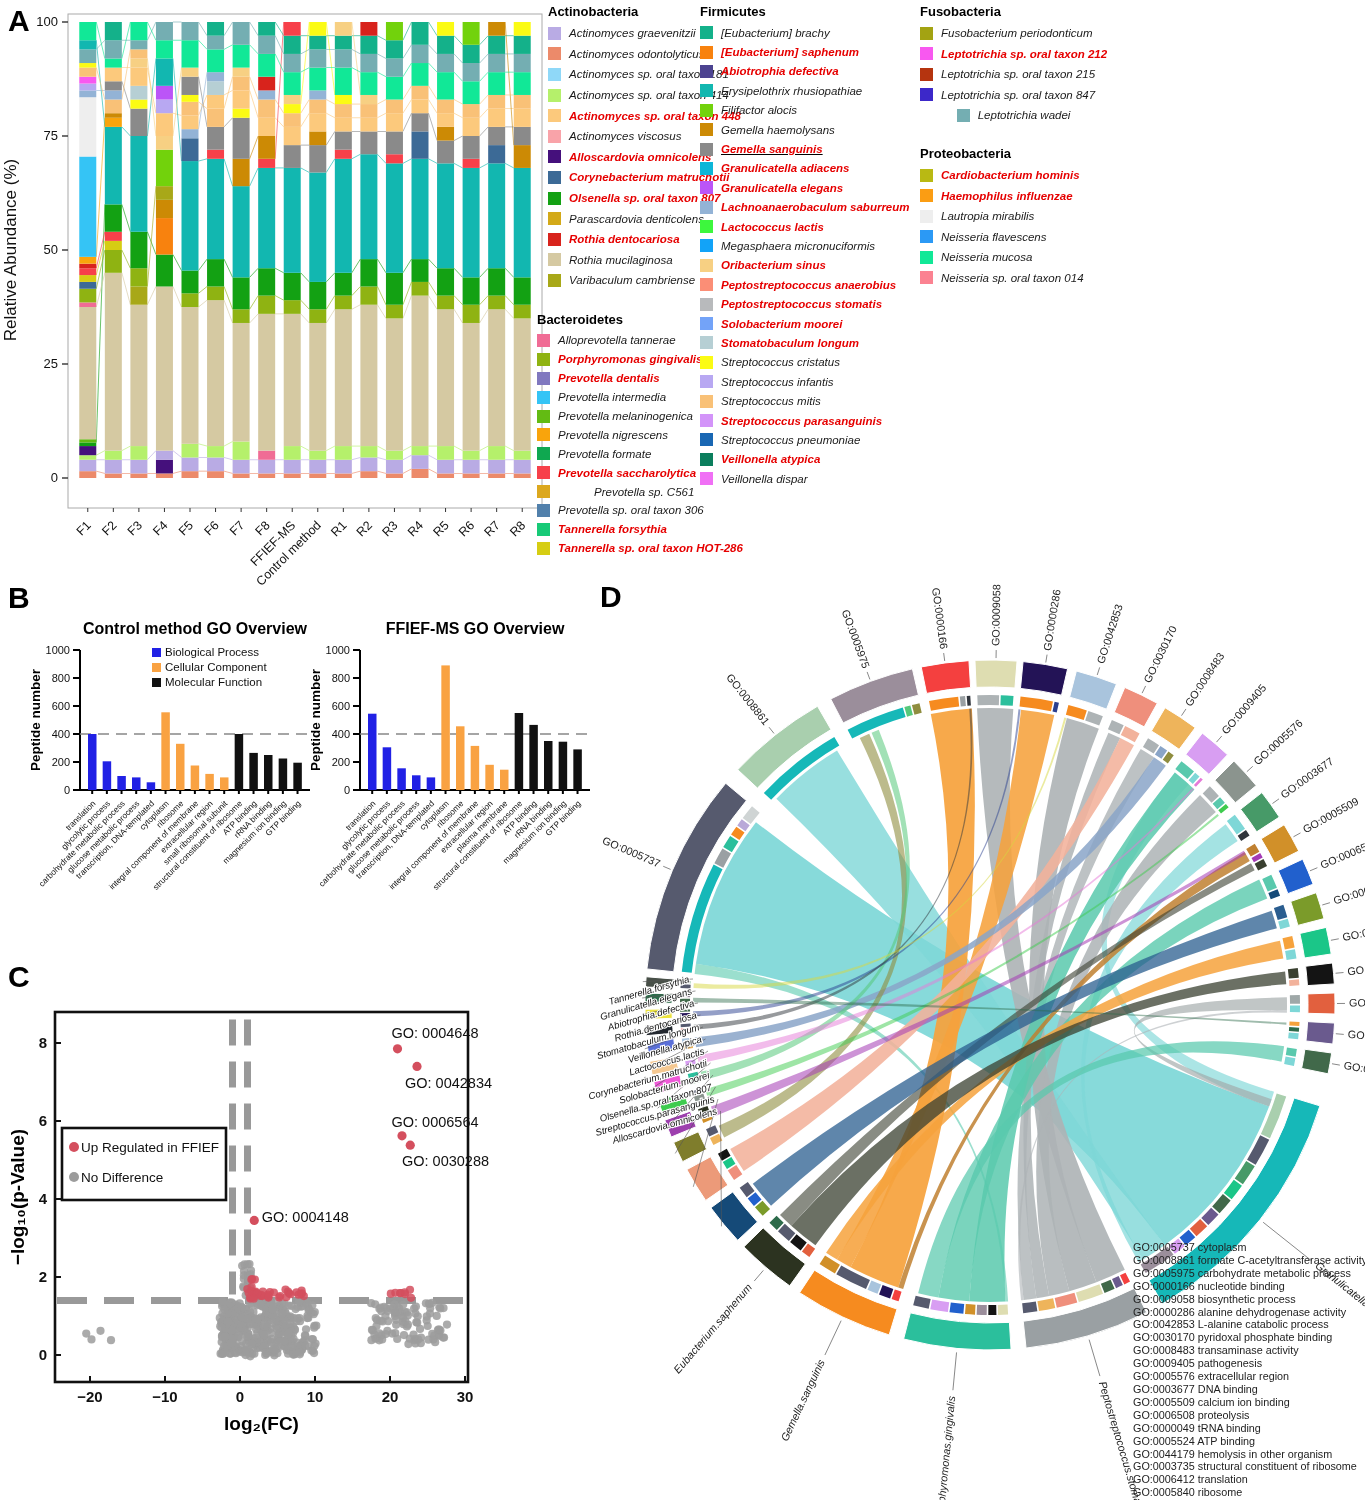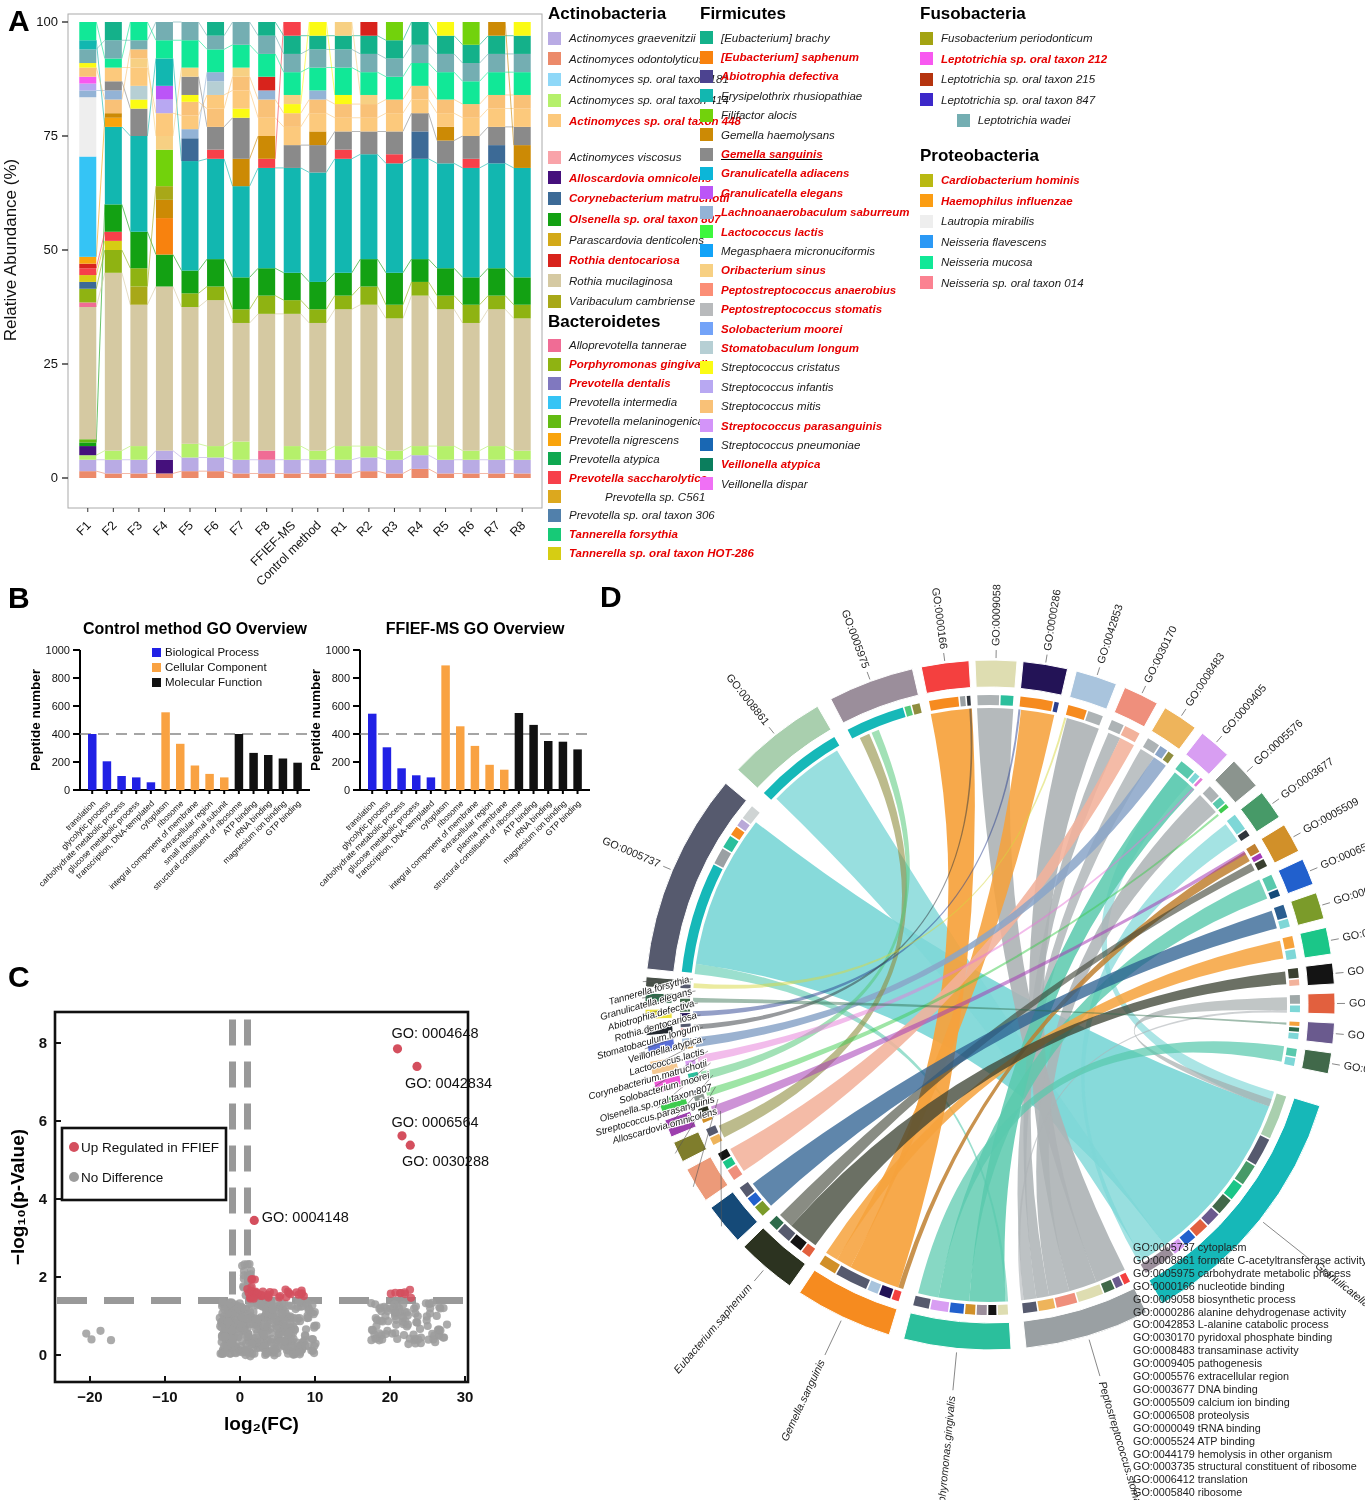--- a/index.html
+++ b/index.html
@@ -1,20 +1,20 @@
 <!DOCTYPE html>
 <html><head>
 <meta charset="utf-8">
 <style>
   html,body{margin:0;padding:0;background:#fff;}
   #fig{position:relative;width:1365px;height:1500px;background:#fff;font-family:"Liberation Sans",sans-serif;overflow:hidden;}
   .plabel{position:absolute;font-weight:bold;font-size:30px;color:#000;}
   svg{position:absolute;overflow:visible;}
   .leg-group{position:absolute;}
-  .leg-head{font-weight:bold;font-size:17px;color:#000;margin-bottom:4px;}
+  .leg-head{font-weight:bold;font-size:13px;color:#000;margin-bottom:4px;}
   .leg-row{display:flex;align-items:center;gap:8px;}
   .leg-sw{width:13px;height:13px;flex:0 0 13px;}
   .leg-lab{font-style:italic;font-size:11.5px;color:#1a1a1a;white-space:nowrap;}
   .leg-lab.red{color:#e60000;font-weight:bold;}
   #goLegend{position:absolute;left:1133px;top:1241px;font-size:10.8px;line-height:12.9px;color:#222;}
   .go-line{white-space:nowrap;}
 </style>
 </head>
 <body>
 
@@ -593,21 +593,21 @@
           <span class="leg-lab">Actinomyces sp. oral taxon 181</span>
         </div>
         <div class="leg-row" style="height: 20.6px;">
           <span class="leg-sw" style="background: rgb(181, 240, 107);"></span>
           <span class="leg-lab">Actinomyces sp. oral taxon 414</span>
         </div>
         <div class="leg-row" style="height: 20.6px;">
           <span class="leg-sw" style="background: rgb(252, 201, 124);"></span>
           <span class="leg-lab red">Actinomyces sp. oral taxon 448</span>
         </div>
-        <div class="leg-row" style="height: 20.6px; margin-top: 16px;">
+        <div class="leg-row" style="height: 20.6px;">
           <span class="leg-sw" style="background: rgb(249, 163, 169);"></span>
           <span class="leg-lab">Actinomyces viscosus</span>
         </div>
         <div class="leg-row" style="height: 20.6px;">
           <span class="leg-sw" style="background: rgb(69, 16, 124);"></span>
           <span class="leg-lab red">Alloscardovia omnicolens</span>
         </div>
         <div class="leg-row" style="height: 20.6px;">
           <span class="leg-sw" style="background: rgb(60, 106, 150);"></span>
           <span class="leg-lab red">Corynebacterium matruchotii</span>
@@ -626,21 +626,21 @@
         </div>
         <div class="leg-row" style="height: 20.6px;">
           <span class="leg-sw" style="background: rgb(213, 201, 162);"></span>
           <span class="leg-lab">Rothia mucilaginosa</span>
         </div>
         <div class="leg-row" style="height: 20.6px;">
           <span class="leg-sw" style="background: rgb(168, 168, 24);"></span>
           <span class="leg-lab">Varibaculum cambriense</span>
         </div>
       </div>
-      <div class="leg-group" style="left: 548px; top: 312px;">
+      <div class="leg-group" style="left: 537px; top: 312px;">
         <div class="leg-head">Bacteroidetes</div>
         <div class="leg-row" style="height: 18.9px;">
           <span class="leg-sw" style="background: rgb(240, 108, 149);"></span>
           <span class="leg-lab">Alloprevotella tannerae</span>
         </div>
         <div class="leg-row" style="height: 18.9px;">
           <span class="leg-sw" style="background: rgb(143, 179, 18);"></span>
           <span class="leg-lab red">Porphyromonas gingivalis</span>
         </div>
         <div class="leg-row" style="height: 18.9px;">
@@ -654,21 +654,21 @@
         <div class="leg-row" style="height: 18.9px;">
           <span class="leg-sw" style="background: rgb(99, 187, 19);"></span>
           <span class="leg-lab">Prevotella melaninogenica</span>
         </div>
         <div class="leg-row" style="height: 18.9px;">
           <span class="leg-sw" style="background: rgb(249, 164, 12);"></span>
           <span class="leg-lab">Prevotella nigrescens</span>
         </div>
         <div class="leg-row" style="height: 18.9px;">
           <span class="leg-sw" style="background: rgb(15, 168, 80);"></span>
-          <span class="leg-lab">Prevotella atypica</span>
+          <span class="leg-lab">Prevotella formate</span>
         </div>
         <div class="leg-row" style="height: 18.9px;">
           <span class="leg-sw" style="background: rgb(247, 64, 74);"></span>
           <span class="leg-lab red">Prevotella saccharolytica</span>
         </div>
         <div class="leg-row" style="height: 18.9px; gap: 44px;">
           <span class="leg-sw" style="background: rgb(220, 168, 30);"></span>
           <span class="leg-lab">Prevotella sp. C561</span>
         </div>
         <div class="leg-row" style="height: 18.9px;">

